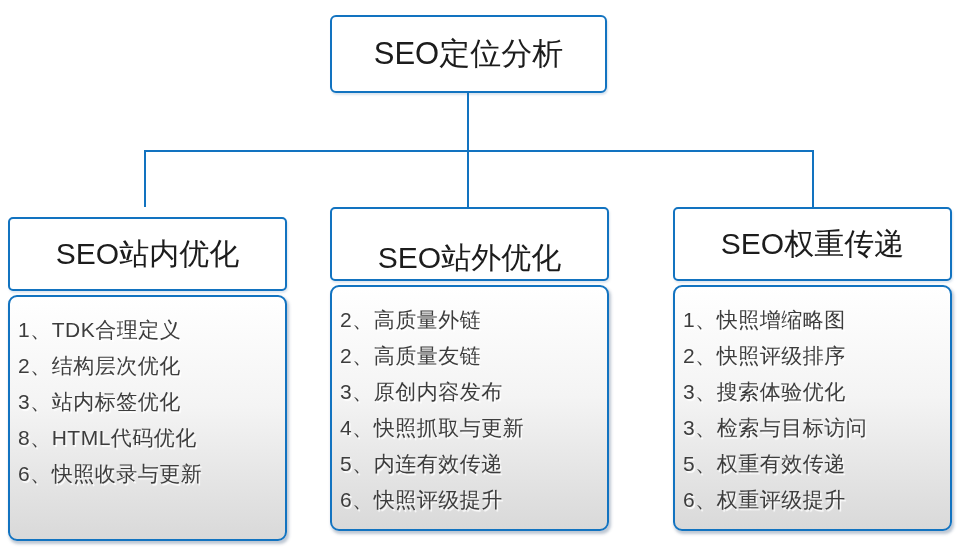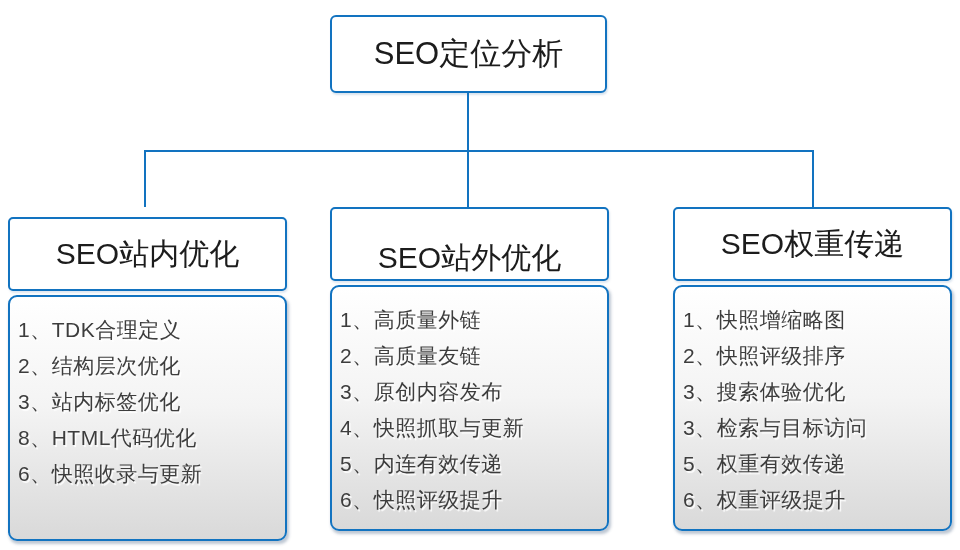--- a/index.html
+++ b/index.html
@@ -57,21 +57,21 @@
     <div class="item">2、结构层次优化</div>
     <div class="item">3、站内标签优化</div>
     <div class="item">8、HTML代码优化</div>
     <div class="item">6、快照收录与更新</div>
   </div>
 
   <div class="box header-box b1">
     <span>SEO站外优化</span>
   </div>
   <div class="list-box b1">
-    <div class="item">1、高质量外链</div>
+    <div class="item">2、高质量外链</div>
     <div class="item">2、高质量友链</div>
     <div class="item">3、原创内容发布</div>
     <div class="item">4、快照抓取与更新</div>
     <div class="item">5、内连有效传递</div>
     <div class="item">6、快照评级提升</div>
   </div>
 
   <div class="box header-box b2">
     <span>SEO权重传递</span>
   </div>

